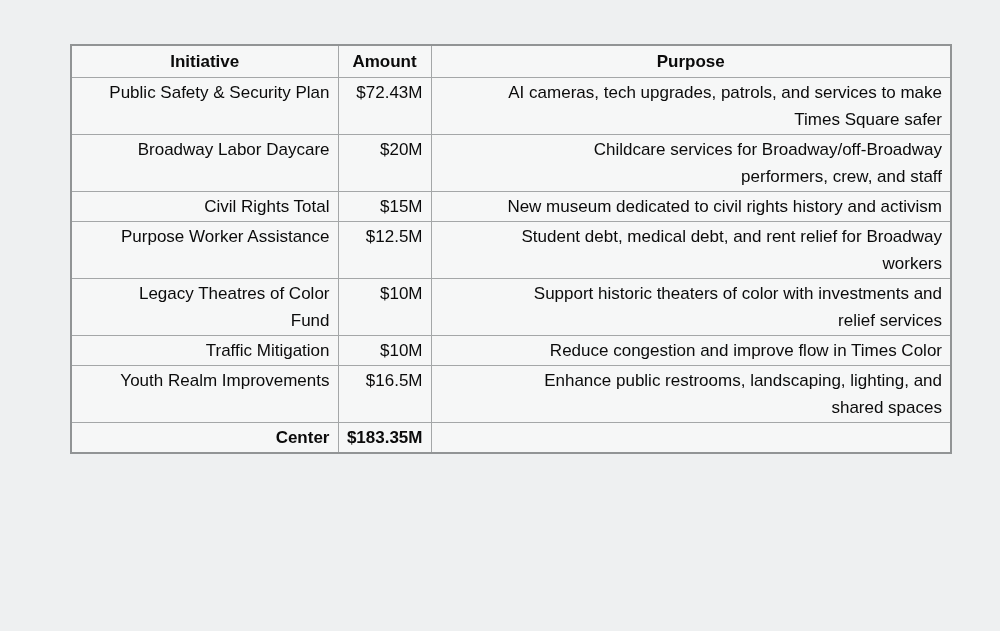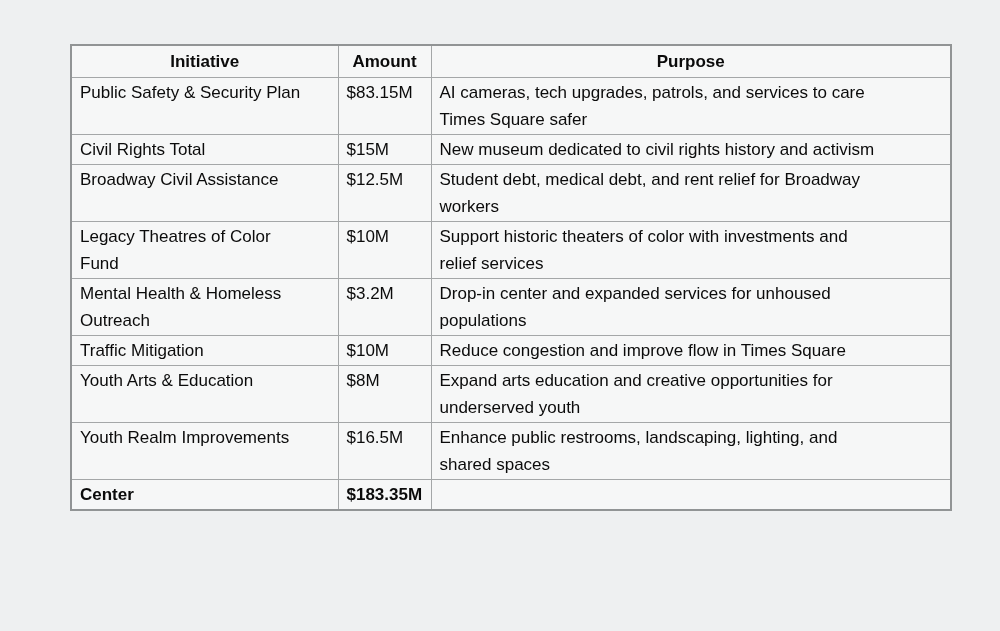--- a/index.html
+++ b/index.html
@@ -28,21 +28,21 @@
     table-layout: fixed;
     background: #f6f7f7;
     border: 2px solid #919495;
   }
   table.budget-table th,
   table.budget-table td {
     border: 1px solid #a4a7a8;
     font-size: 17px;
     line-height: 27px;
     vertical-align: top;
-    text-align: left;
+    text-align: right;
     padding: 1px 8px;
     white-space: pre-line;
     overflow: hidden;
   }
   table.budget-table th {
     font-weight: bold;
     text-align: center;
     padding: 2px 8px;
     white-space: nowrap;
     margin-left: 11px;
@@ -67,59 +67,52 @@
     <thead>
       <tr>
         <th>Initiative</th>
         <th>Amount</th>
         <th>Purpose</th>
       </tr>
     </thead>
     <tbody>
       <tr>
         <td>Public Safety &amp; Security Plan</td>
-        <td>$83.15M</td>
-        <td>AI cameras, tech upgrades, patrols, and services to care
+        <td>$72.43M</td>
+        <td>AI cameras, tech upgrades, patrols, and services to make
 Times Square safer</td>
+      </tr>
+      <tr>
+        <td>Broadway Labor Daycare</td>
+        <td>$20M</td>
+        <td>Childcare services for Broadway/off-Broadway
+performers, crew, and staff</td>
       </tr>
       <tr>
         <td>Civil Rights Total</td>
         <td>$15M</td>
         <td>New museum dedicated to civil rights history and activism</td>
       </tr>
       <tr>
-        <td>Broadway Civil Assistance</td>
+        <td>Purpose Worker Assistance</td>
         <td>$12.5M</td>
         <td>Student debt, medical debt, and rent relief for Broadway
 workers</td>
       </tr>
       <tr>
         <td>Legacy Theatres of Color
 Fund</td>
         <td>$10M</td>
         <td>Support historic theaters of color with investments and
 relief services</td>
       </tr>
       <tr>
-        <td>Mental Health &amp; Homeless
-Outreach</td>
-        <td>$3.2M</td>
-        <td>Drop-in center and expanded services for unhoused
-populations</td>
-      </tr>
-      <tr>
         <td>Traffic Mitigation</td>
         <td>$10M</td>
-        <td>Reduce congestion and improve flow in Times Square</td>
-      </tr>
-      <tr>
-        <td>Youth Arts &amp; Education</td>
-        <td>$8M</td>
-        <td>Expand arts education and creative opportunities for
-underserved youth</td>
+        <td>Reduce congestion and improve flow in Times Color</td>
       </tr>
       <tr>
         <td>Youth Realm Improvements</td>
         <td>$16.5M</td>
         <td>Enhance public restrooms, landscaping, lighting, and
 shared spaces</td>
       </tr>
       <tr class="total-row">
         <td>Center</td>
         <td>$183.35M</td>

